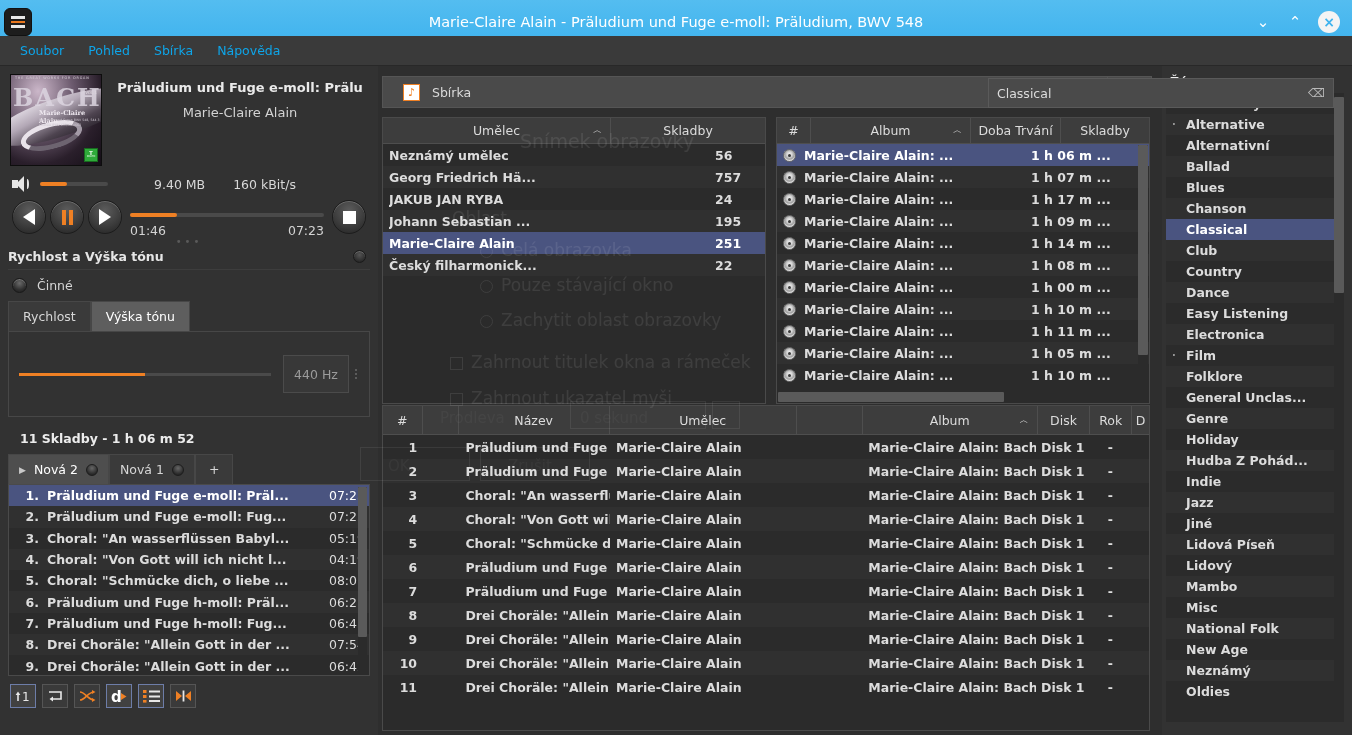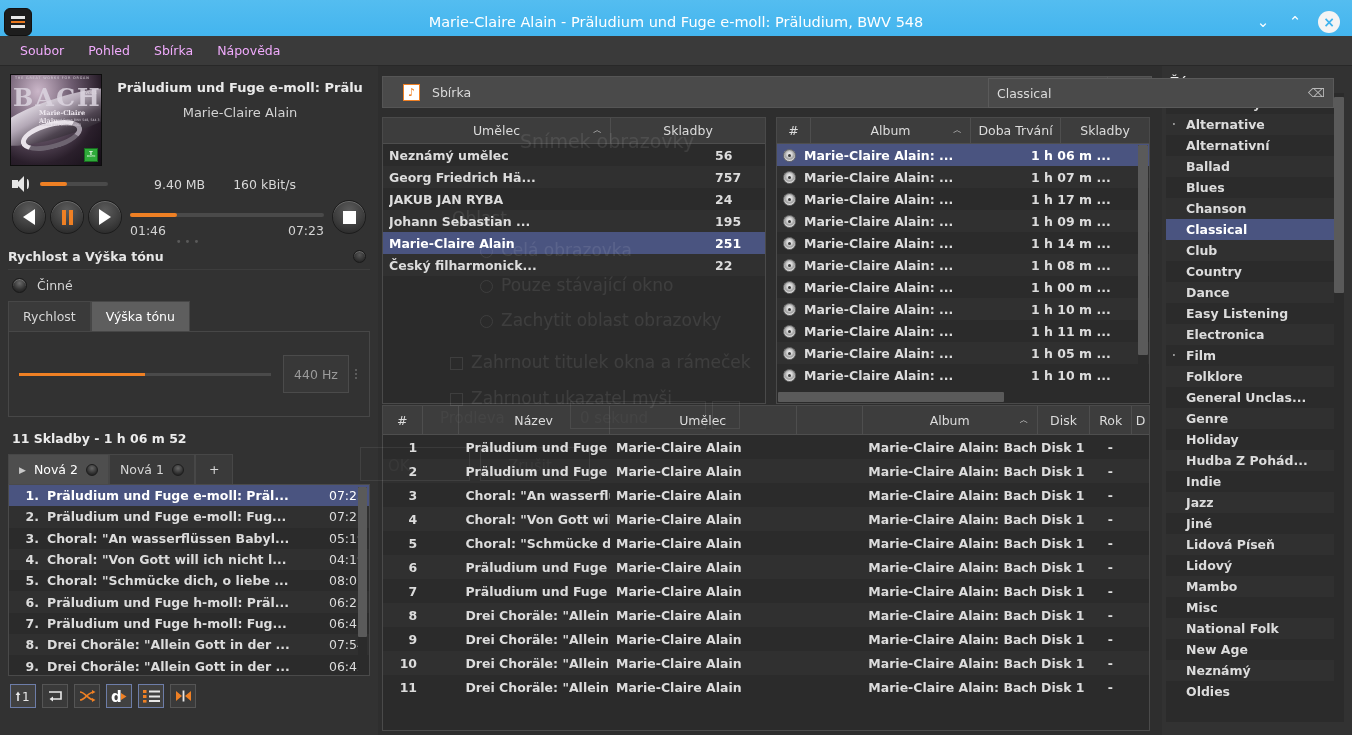--- a/index.html
+++ b/index.html
@@ -35,21 +35,21 @@
     width:22px;height:22px;border-radius:50%;background:#f4f4f4;color:#3fb3ee;
     display:flex;align-items:center;justify-content:center;font-size:14px;font-weight:bold;
   }
 
   
   .menubar{
     position:absolute;left:0;top:36px;width:1352px;height:30px;
     background:#3a3a3a;display:flex;align-items:center;gap:4px;padding-left:10px;
     border-bottom:1px solid #282828;
   }
-  .menubar .mi{padding:4px 10px;font-size:12.5px;color:#f0abfc;}
+  .menubar .mi{padding:4px 10px;font-size:12.5px;color:#0ea5e9;}
 
   
   .leftcol{position:absolute;left:0;top:66px;width:378px;height:669px;background:#323232;}
   .midcol{position:absolute;left:378px;top:66px;width:784px;height:669px;background:#2e2e2e;}
   .rightcol{position:absolute;left:1162px;top:66px;width:190px;height:669px;background:#323232;}
 
   
   .np{display:flex;padding:8px 10px 0 10px;}
   .cover{
     width:92px;height:92px;flex:0 0 92px;position:relative;overflow:hidden;
@@ -129,21 +129,21 @@
   .ptab{padding:7px 14px;font-size:12.5px;background:#3a3a3a;border:1px solid #474747;border-bottom:none;color:#d6d6d6;}
   .ptab.sel{background:#5e5e5e;color:#fff;}
   .panelbox{margin:0 8px 0 8px;border:1px solid #474747;height:86px;display:flex;align-items:center;padding:0 10px;}
   .pitchbar{flex:1;height:3px;background:#4a4a4a;position:relative;}
   .pitchbar i{position:absolute;left:0;top:0;height:3px;width:50%;background:#ef8024;}
   .hzbox{margin-left:12px;width:66px;height:38px;border:1px solid #4b4b4b;background:#383838;color:#9b9b9b;
      display:flex;align-items:center;justify-content:center;font-size:12.5px;}
   .grip{width:6px;display:flex;flex-direction:column;gap:2px;align-items:center;margin-left:4px;}
   .grip i{width:2px;height:2px;background:#6a6a6a;border-radius:50%;}
 
-  .summary{padding:14px 0 0 12px;font-size:12.5px;font-weight:bold;color:#ececec;}
+  .summary{padding:14px 0 0 20px;font-size:12.5px;font-weight:bold;color:#ececec;}
   .pltabs{display:flex;padding:8px 0 0 8px;}
   .pltab{display:flex;align-items:center;gap:8px;padding:7px 10px;font-size:12.5px;
      background:#3a3a3a;border:1px solid #474747;border-bottom:none;color:#d6d6d6;}
   .pltab.sel{background:#4e4e4e;color:#fff;}
   .pltab .play{font-size:9px;color:#c9c9c9;}
   .pltab .cir{width:12px;height:12px;border-radius:50%;
      background:radial-gradient(circle at 50% 32%, #666 0%, #2e2e2e 65%, #1b1b1b 100%);border:1px solid #1d1d1d;}
   .pltab.plus{padding:7px 13px;}
 
   .pllist{margin:0 8px 0 8px;border:1px solid #4a4a4a;height:192px;background:#2b2b2b;

